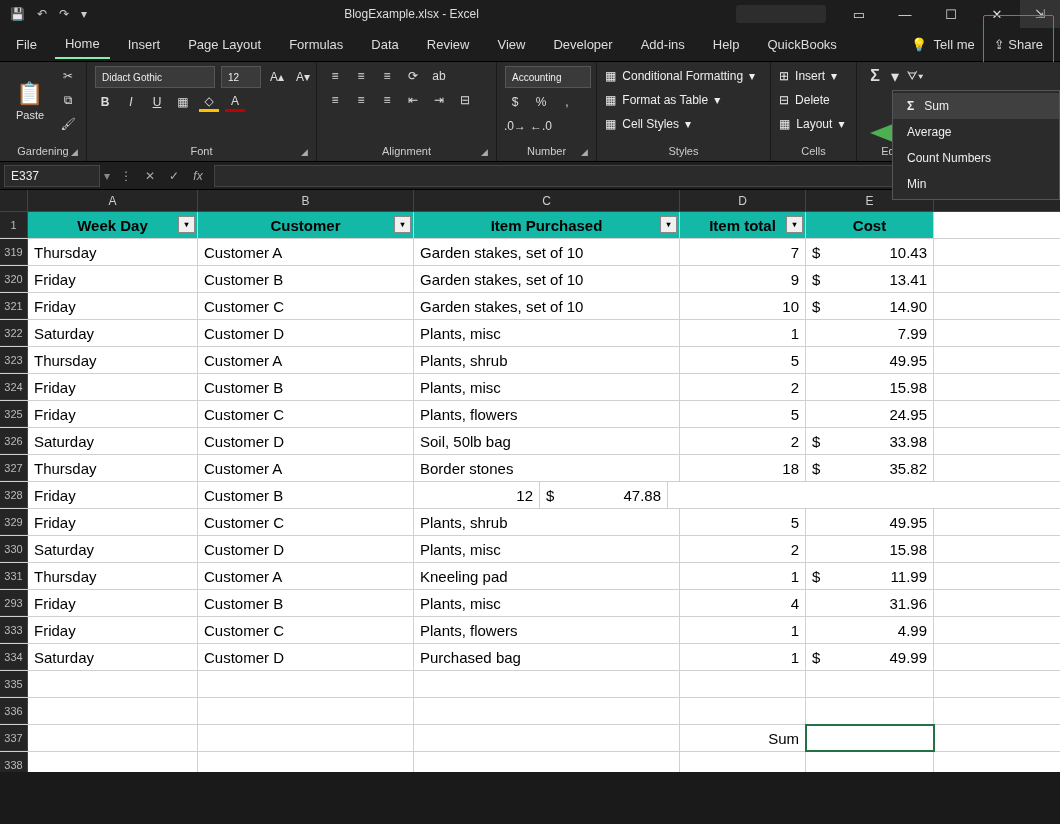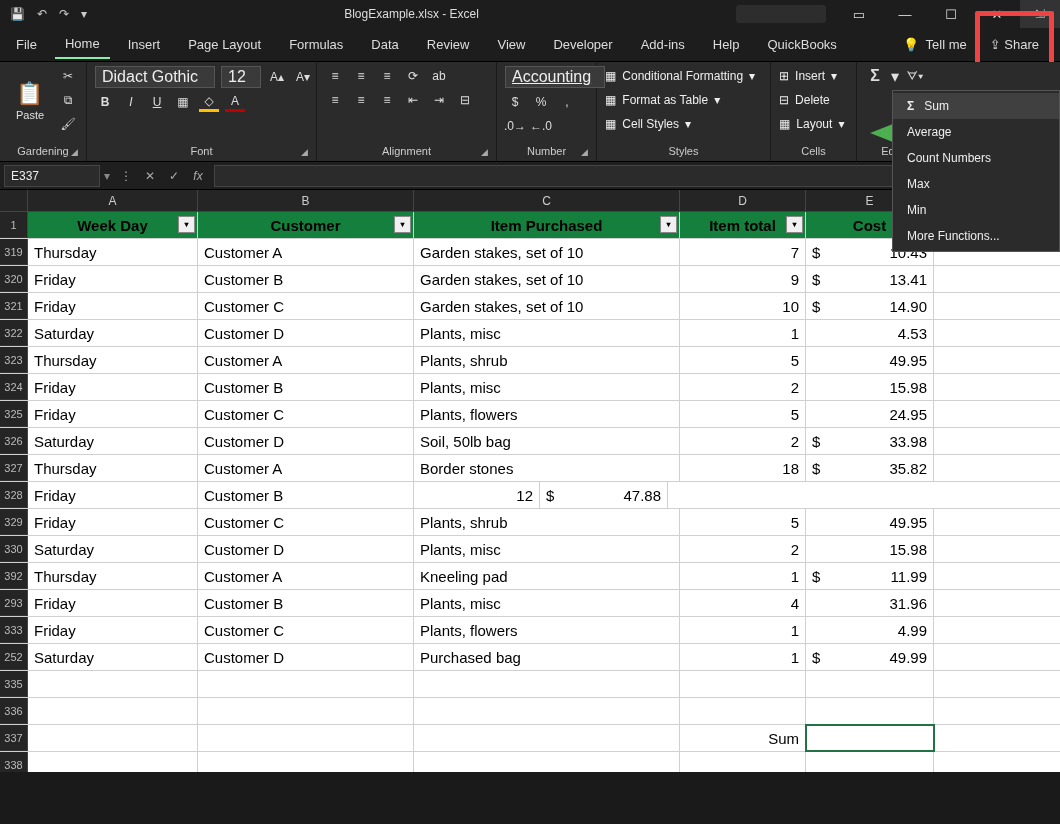--- a/index.html
+++ b/index.html
@@ -12,31 +12,31 @@
   .title-center { flex: 1; text-align: center; }
   .winbtns { display: flex; gap: 0; }
   .winbtn { width: 46px; height: 28px; display: flex; align-items: center; justify-content: center; font-size: 13px; }
 
   
   .tabs { height: 34px; background: #1d1d1d; display: flex; align-items: center; padding: 0 6px; gap: 8px; font-size: 13px; color: #ddd; border-bottom: 1px solid #000; }
   .tab { padding: 6px 10px; cursor: pointer; }
   .tab.active { border-bottom: 2px solid #86efac; }
   .tabs-spacer { flex: 1; }
   .tellme { display: flex; align-items: center; gap: 6px; }
-  .share { border: 5px solid #ef4444; padding: 21px 10px; border-radius: 2px; }
+  .share { border: 1px solid #ef4444; padding: 21px 10px; border-radius: 2px; }
 
   
   .ribbon { background: #2b2b2b; height: 100px; border-bottom: 1px solid #000; display: flex; position: relative; }
   .group { border-right: 1px solid #1a1a1a; padding: 4px 8px 2px; display: flex; flex-direction: column; justify-content: space-between; }
   .group-body { display: flex; gap: 6px; align-items: flex-start; flex: 1; }
   .group-label { text-align: center; font-size: 11px; color: #ccc; padding: 2px 0; position: relative; }
   .dlgico { position: absolute; right: 0; bottom: 2px; font-size: 9px; color: #aaa; }
   .stack { display: flex; flex-direction: column; gap: 4px; }
   .row { display: flex; gap: 6px; align-items: center; }
-  .combo { background: #3a3a3a; border: 1px solid #555; height: 22px; display: flex; align-items: center; padding: 0 6px; font-size: 16px; color: #eee; }
+  .combo { background: #3a3a3a; border: 1px solid #555; height: 22px; display: flex; align-items: center; padding: 0 6px; font-size: 10px; color: #eee; }
   .sml { width: 20px; height: 20px; display: flex; align-items: center; justify-content: center; font-size: 12px; color: #ddd; }
   .btn-lg { display: flex; flex-direction: column; align-items: center; justify-content: center; width: 44px; height: 70px; font-size: 11px; gap: 2px; }
 
   .menu-item { display: flex; align-items: center; gap: 6px; font-size: 12px; color: #eee; height: 20px; }
 
   
   .autosum-dd { position: absolute; top: 28px; right: 0; width: 168px; background: #2b2b2b; border: 1px solid #555; z-index: 50; padding: 2px 0; }
   .dd-item { padding: 6px 14px; font-size: 12px; color: #eee; display: flex; align-items: center; gap: 10px; }
   .dd-item.hl { background: #404040; }
 
@@ -54,21 +54,21 @@
   .colhdr { height: 22px; background: #252525; display: flex; border-bottom: 1px solid #444; font-size: 12px; color: #ccc; }
   .selall { width: 28px; border-right: 1px solid #444; }
   .ch { border-right: 1px solid #444; display: flex; align-items: center; justify-content: center; }
   .cA { width: 170px; } .cB { width: 216px; } .cC { width: 266px; } .cD { width: 126px; } .cE { width: 128px; }
 
   
   .sheet { background: #fff; color: #000; height: 560px; overflow: hidden; font-size: 15px; }
   .srow { display: flex; height: 27px; border-bottom: 1px solid #d0d0d0; }
   .rh { width: 28px; background: #252525; color: #bbb; font-size: 11px; display: flex; align-items: center; justify-content: center; border-right: 1px solid #444; border-bottom: 1px solid #333; }
   .cell { border-right: 1px solid #d0d0d0; padding: 3px 6px; display: flex; align-items: center; overflow: hidden; }
-  .hdr .cell { font-weight: bold; justify-content: center; position: relative; background: #15803d; }
+  .hdr .cell { font-weight: bold; justify-content: center; position: relative; background: #14b8a6; }
   .hdr .ddbtn { position: absolute; right: 2px; top: 4px; width: 17px; height: 17px; border: 1px solid #888; background: #f0f0f0; display: flex; align-items: center; justify-content: center; font-size: 8px; }
   .num { justify-content: flex-end; }
   .cur { justify-content: space-between; }
   .selcell { outline: 2px solid #217346; outline-offset: -1px; }
 </style>
 </head>
 <body>
 
 <div class="titlebar">
   <div class="qat">
@@ -165,21 +165,21 @@
         <span class="sml">⇤</span>
         <span class="sml">⇥</span>
         <span class="sml">⊟</span>
       </div>
     </div>
     <div class="group-label"><span>Alignment</span><span class="dlgico">◢</span></div>
   </div>
 
   <div class="group" style="width:100px;">
     <div class="group-body stack">
-      <div class="combo" style="width:100px;text-decoration:underline;">Accounting</div>
+      <div class="combo" style="width:86px;">Accounting</div>
       <div class="row">
         <span class="sml">$</span>
         <span class="sml">%</span>
         <span class="sml">,</span>
       </div>
       <div class="row">
         <span class="sml">.0→</span>
         <span class="sml">←.0</span>
       </div>
     </div>
@@ -251,27 +251,21 @@
         <span style="font-weight:bold;">Σ</span>
         <span>Sum</span>
       </div>
     <div class="dd-item">
         <span>Average</span>
       </div>
     <div class="dd-item">
         <span>Count Numbers</span>
       </div>
     <div class="dd-item">
-        <span>Max</span>
-      </div>
-    <div class="dd-item">
         <span>Min</span>
-      </div>
-    <div class="dd-item">
-        <span>More Functions...</span>
       </div>
   </div>
 </div>
 
 <div class="fbar">
   <div class="namebox">E337</div>
   <span style="padding:0 4px;color:#888;">▾</span>
   <span class="fb-btn">⋮</span>
   <span class="fb-btn">✕</span>
   <span class="fb-btn">✓</span>
@@ -347,21 +341,21 @@
         </div>
       </div>
       <div class="srow">
         <div class="rh">322</div>
         <div class="cell cA ">Saturday</div>
         <div class="cell cB ">Customer D</div>
         <div class="cell cC ">Plants, misc</div>
         <div class="cell cD num ">1</div>
         <div class="cell cE cur">
           <span></span>
-          <span>4.53</span>
+          <span>7.99</span>
         </div>
       </div>
       <div class="srow">
         <div class="rh">323</div>
         <div class="cell cA ">Thursday</div>
         <div class="cell cB ">Customer A</div>
         <div class="cell cC ">Plants, shrub</div>
         <div class="cell cD num ">5</div>
         <div class="cell cE cur">
           <span></span>
@@ -438,21 +432,21 @@
         <div class="cell cA ">Saturday</div>
         <div class="cell cB ">Customer D</div>
         <div class="cell cC ">Plants, misc</div>
         <div class="cell cD num ">2</div>
         <div class="cell cE cur">
           <span></span>
           <span>15.98</span>
         </div>
       </div>
       <div class="srow">
-        <div class="rh">392</div>
+        <div class="rh">331</div>
         <div class="cell cA ">Thursday</div>
         <div class="cell cB ">Customer A</div>
         <div class="cell cC ">Kneeling pad</div>
         <div class="cell cD num ">1</div>
         <div class="cell cE cur">
           <span>$</span>
           <span>11.99</span>
         </div>
       </div>
       <div class="srow">
@@ -471,21 +465,21 @@
         <div class="cell cA ">Friday</div>
         <div class="cell cB ">Customer C</div>
         <div class="cell cC ">Plants, flowers</div>
         <div class="cell cD num ">1</div>
         <div class="cell cE cur">
           <span></span>
           <span>4.99</span>
         </div>
       </div>
       <div class="srow">
-        <div class="rh">252</div>
+        <div class="rh">334</div>
         <div class="cell cA ">Saturday</div>
         <div class="cell cB ">Customer D</div>
         <div class="cell cC ">Purchased bag</div>
         <div class="cell cD num ">1</div>
         <div class="cell cE cur">
           <span>$</span>
           <span>49.99</span>
         </div>
       </div>
       <div class="srow">

